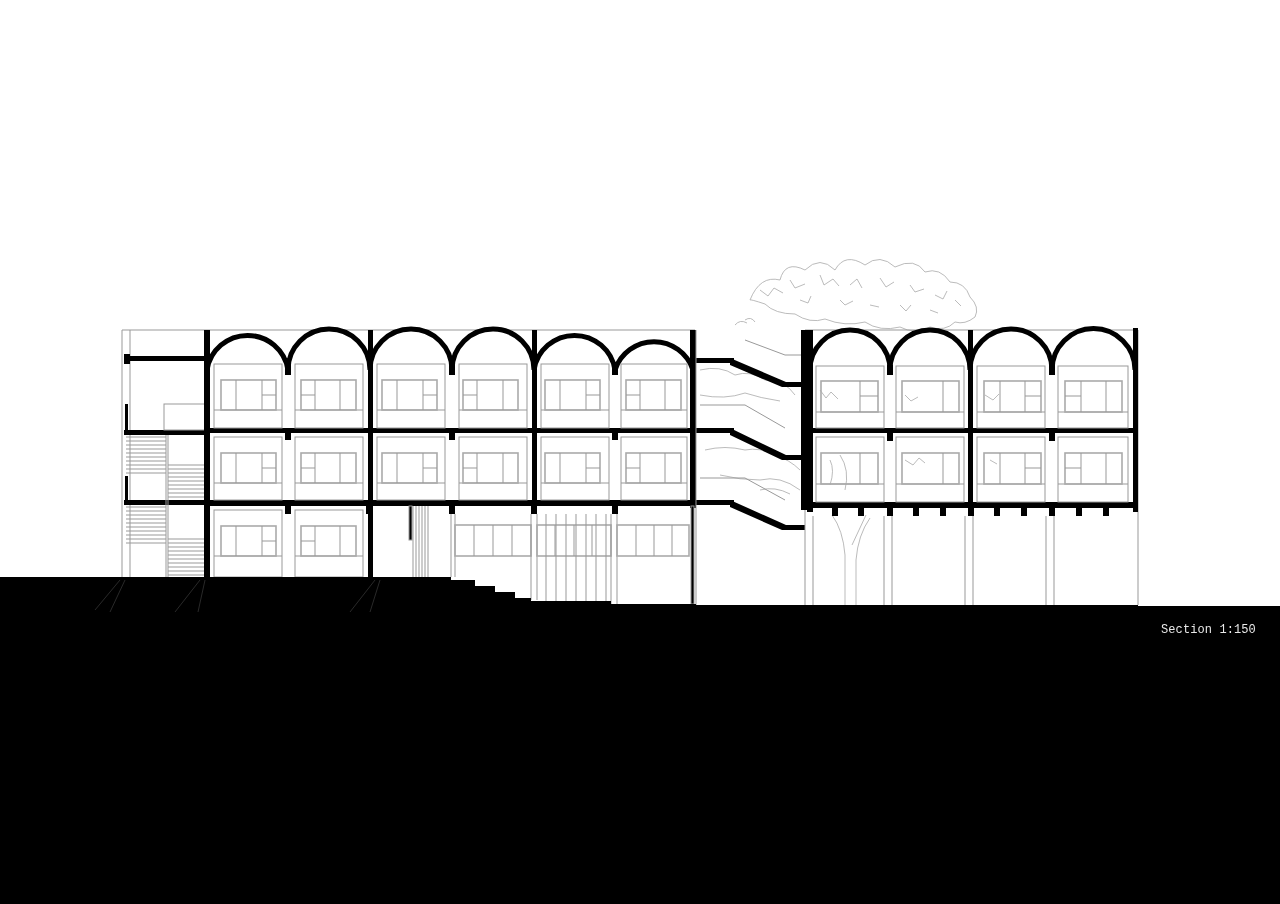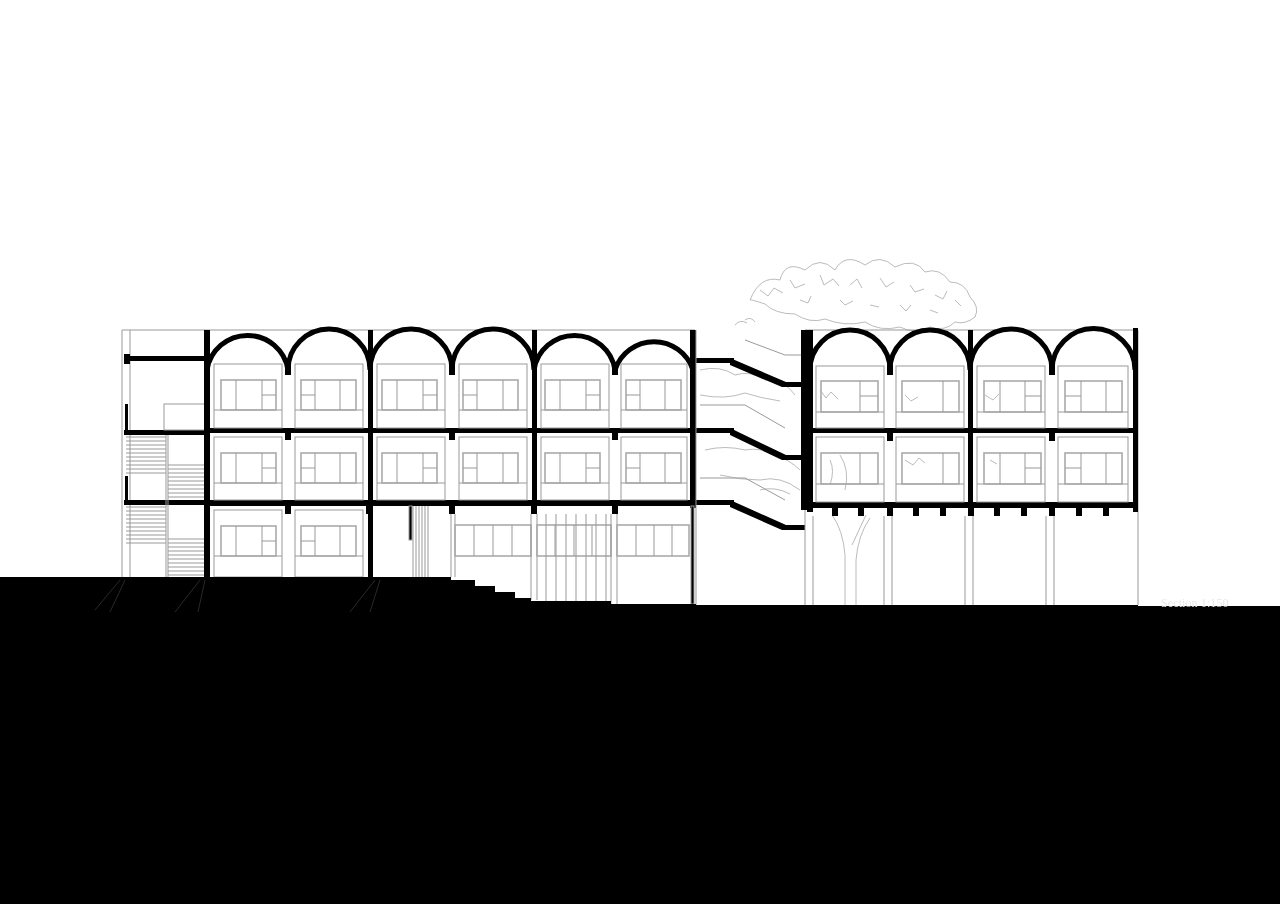--- a/index.html
+++ b/index.html
@@ -1,18 +1,18 @@
 <!DOCTYPE html>
 <html><head>
 <meta charset="utf-8">
 <style>
   html, body { margin:0; padding:0; background:#fff; }
   body { width:1280px; height:904px; position:relative; overflow:hidden; font-family:"DejaVu Sans", sans-serif; }
   #drawing { position:absolute; left:0; top:0; width:1280px; height:904px; }
-  .label { position:absolute; left:1161px; top:596px; color:#e8e8e8; font-size:12px; font-family:Liberation Serif, serif; letter-spacing:0.1px; }
+  .label { position:absolute; left:1161px; top:623px; color:#e8e8e8; font-size:12px; font-family:Liberation Mono, monospace; letter-spacing:0.1px; }
   .thin { stroke:#999; stroke-width:1; fill:none; }
   .mid { stroke:#aaa; stroke-width:1.6; fill:none; }
   .wall { fill:#000; }
   .arch { stroke:#000; stroke-width:5; fill:none; }
   .tree { stroke:#aaa; stroke-width:0.8; fill:none; }
 </style>
 </head>
 <body>
 
 <svg id="drawing" viewBox="0 0 1280 904" xmlns="http://www.w3.org/2000/svg">

